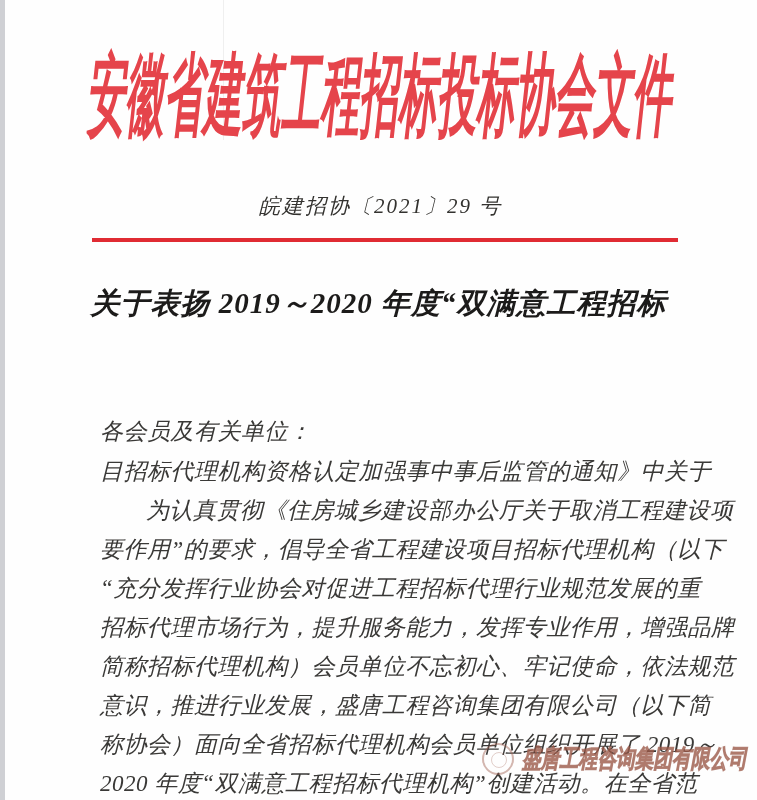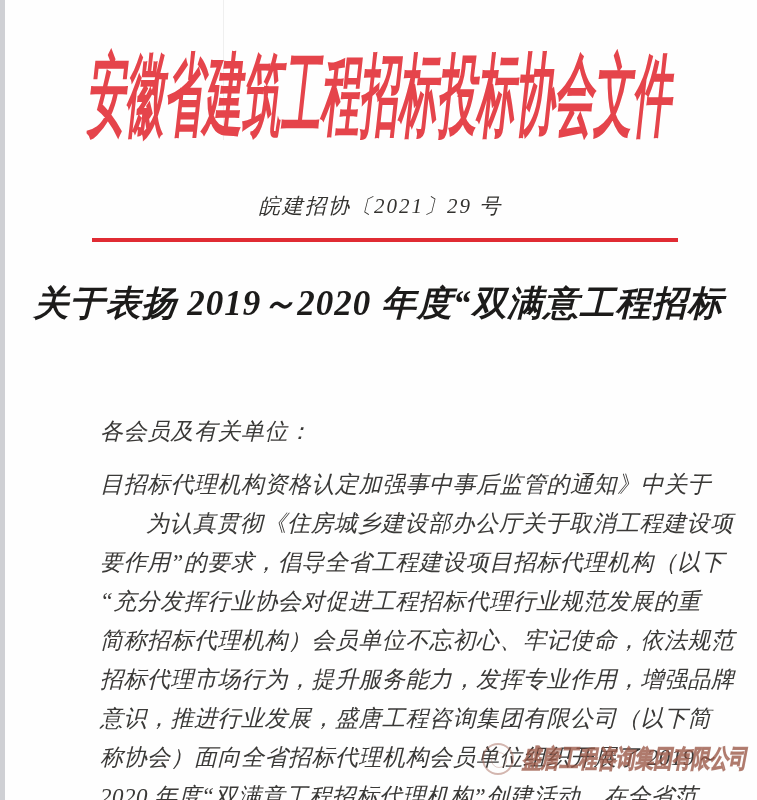--- a/index.html
+++ b/index.html
@@ -64,37 +64,37 @@
     position: absolute;
     left: 92px; top: 238px;
     width: 586px; height: 4px;
     background: #e02b33;
   }
   .doc-title {
     position: absolute;
     left: 0; top: 283px;
     width: 100%;
     text-align: center;
-    font-size: 35px;
+    font-size: 29px;
     font-weight: bold;
     color: #1c1b1a;
     line-height: 41px;
     letter-spacing: 1px;
   }
   .body-block {
     position: absolute;
     left: 100px; top: 412px;
     width: 585px;
     font-size: 23px;
     color: #3a3937;
     letter-spacing: 0.5px;
   }
   .salutation {
     white-space: nowrap;
-    margin-bottom: 13px;
+    margin-bottom: 0;
     line-height: 40px;
   }
   .body-line {
     white-space: nowrap;
     line-height: 39px;
     height: 39px;
   }
   .body-line.indent {
     text-indent: 46px;
   }
@@ -153,22 +153,22 @@
   <div class="doc-title">
     <div>关于表扬 2019～2020 年度“双满意工程招标</div>
   </div>
 
   <div class="body-block">
     <div class="salutation">各会员及有关单位：</div>
     <div class="body-line">目招标代理机构资格认定加强事中事后监管的通知》中关于</div>
     <div class="body-line indent">为认真贯彻《住房城乡建设部办公厅关于取消工程建设项</div>
     <div class="body-line">要作用”的要求，倡导全省工程建设项目招标代理机构（以下</div>
     <div class="body-line">“充分发挥行业协会对促进工程招标代理行业规范发展的重</div>
+    <div class="body-line">招标代理市场行为，提升服务能力，发挥专业作用，增强品牌</div>
     <div class="body-line">简称招标代理机构）会员单位不忘初心、牢记使命，依法规范</div>
-    <div class="body-line">招标代理市场行为，提升服务能力，发挥专业作用，增强品牌</div>
     <div class="body-line">意识，推进行业发展，盛唐工程咨询集团有限公司（以下简</div>
     <div class="body-line">称协会）面向全省招标代理机构会员单位组织开展了 2019～</div>
     <div class="body-line">2020 年度“双满意工程招标代理机构”创建活动。在全省范</div>
   </div>
 
   <div class="watermark">
     <div class="watermark-logo"></div>
     <div class="watermark-text">盛唐工程咨询集团有限公司</div>
   </div>
 

